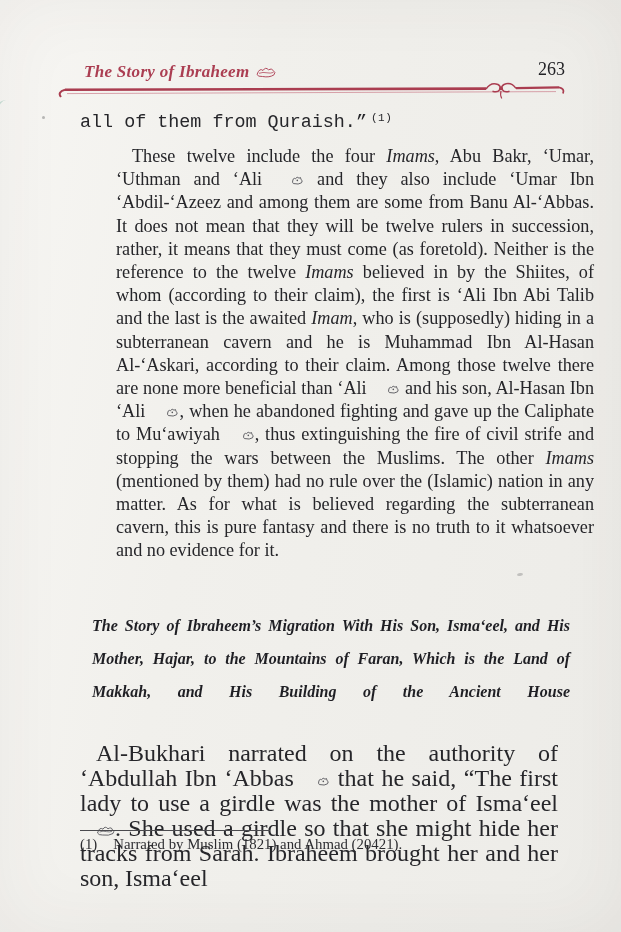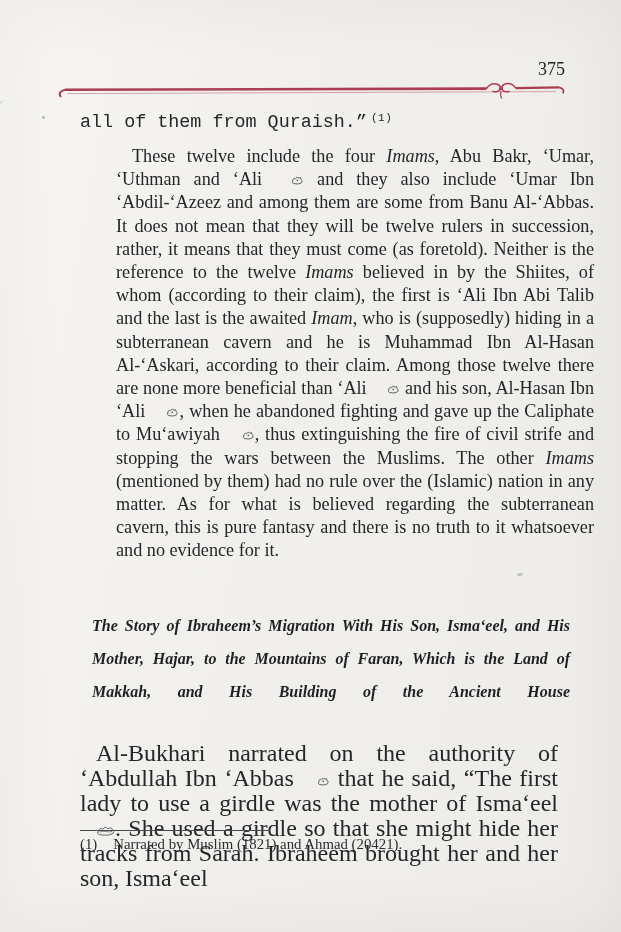--- a/index.html
+++ b/index.html
@@ -68,22 +68,26 @@
     border-left: 2px solid rgba(110,175,155,0.35);
     border-radius: 50%;
     transform: rotate(18deg);
   }
 </style>
 </head>
 <body>
 
 <div class="page">
 
+  <div class="header-title"><span>The Story of Ibraheem</span><span class="header-honorific"><svg width="22" height="14" viewBox="0 0 22 14">
+          <path d="M2,9.5 Q4.5,2.5 8,5.5 Q10.5,1.5 13.5,4.8 Q17,2.5 18.5,6 Q21,7 19,9.8 Q14.5,12.8 7.5,11.5 Q3,11.8 2,9.5 Z" fill="none" stroke="#b24a5e" stroke-width="1"></path>
+          <path d="M4,8.3 Q8,6.8 12,7.8 Q15.5,8.6 18.5,7.4" fill="none" stroke="#b24a5e" stroke-width="0.8"></path>
+        </svg></span></div>
 
-  <div class="page-number">375</div>
+  <div class="page-number">263</div>
 
   <div class="header-rule">
     <svg width="514" height="22" viewBox="0 0 514 22">
       <path d="M5,17 Q1,12 9,9.8" fill="none" stroke="#aa3d50" stroke-width="2"></path>
       <path d="M9,9.8 L430,8.6" fill="none" stroke="#aa3d50" stroke-width="2.6"></path>
       <path d="M460,8.2 L503,7.4" fill="none" stroke="#aa3d50" stroke-width="2.3"></path>
       <path d="M503,7.4 Q509,8.5 507,13.5" fill="none" stroke="#aa3d50" stroke-width="1.8"></path>
       <path d="M11,13.6 L500,11.6" fill="none" stroke="#c4687a" stroke-width="0.9" opacity="0.65"></path>
       <path d="M430,9 Q435,1.5 442,4.5 Q445.5,6.5 443.5,9.8 Q441.5,13 436.5,11.2" fill="none" stroke="#aa3d50" stroke-width="1.5"></path>
       <path d="M460,8.4 Q455,1.5 448,4.5 Q444.5,6.5 446.5,9.8 Q448.5,13 453.5,11.2" fill="none" stroke="#aa3d50" stroke-width="1.5"></path>

